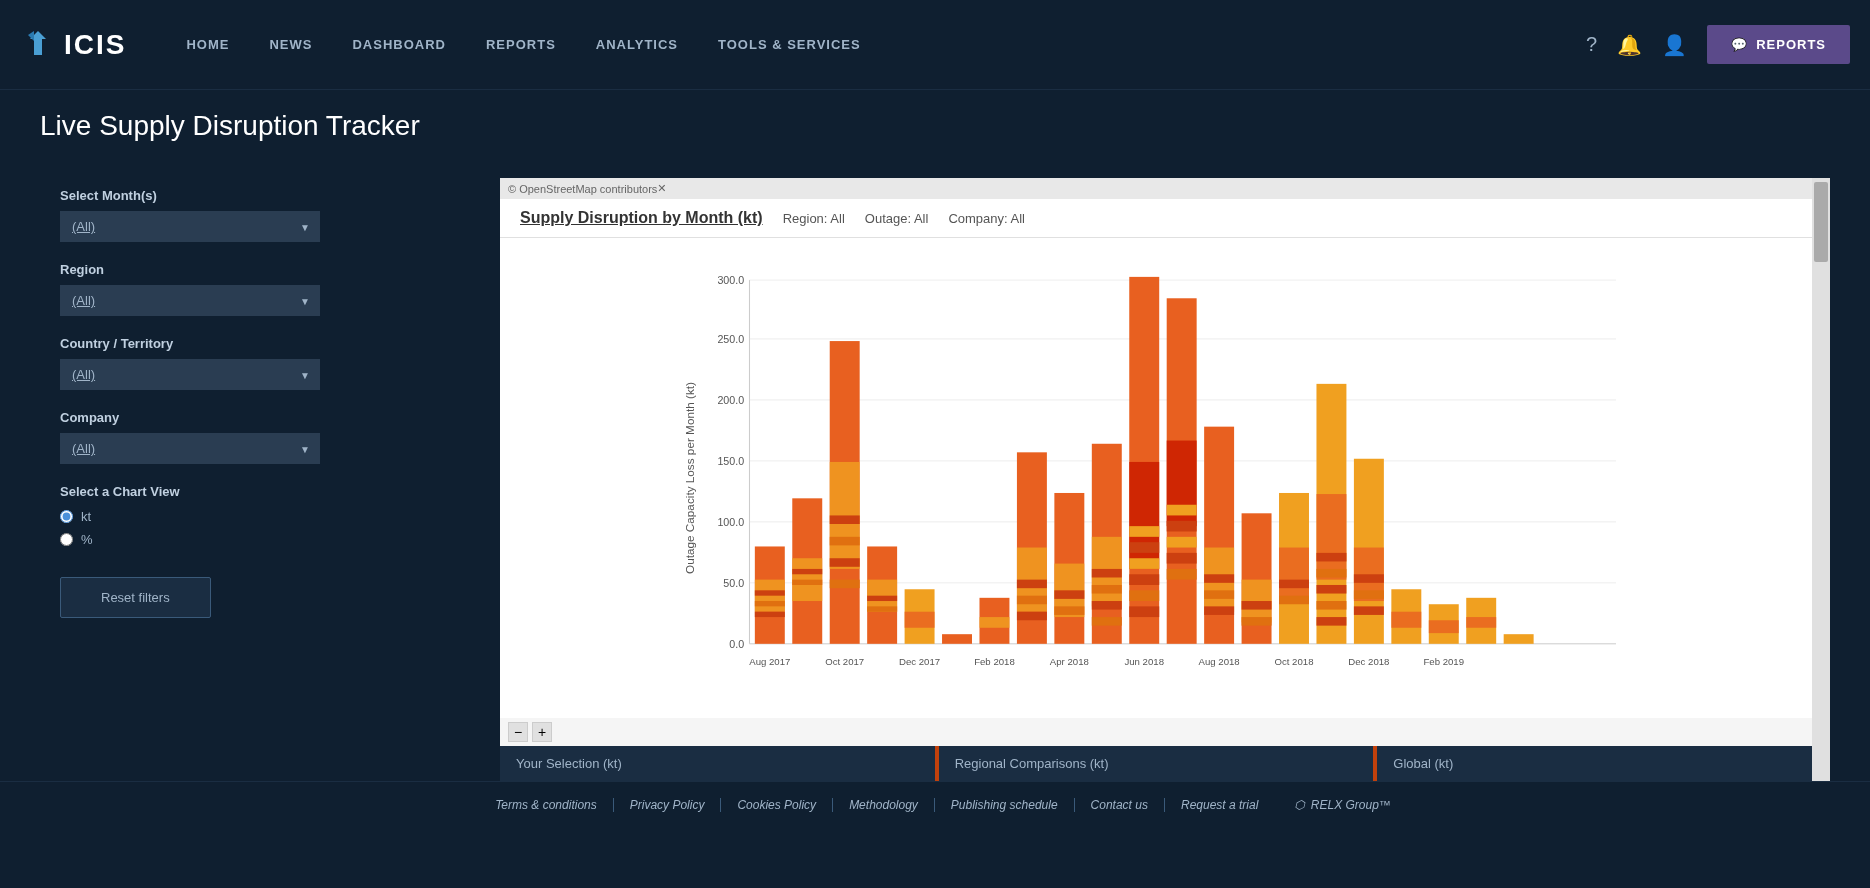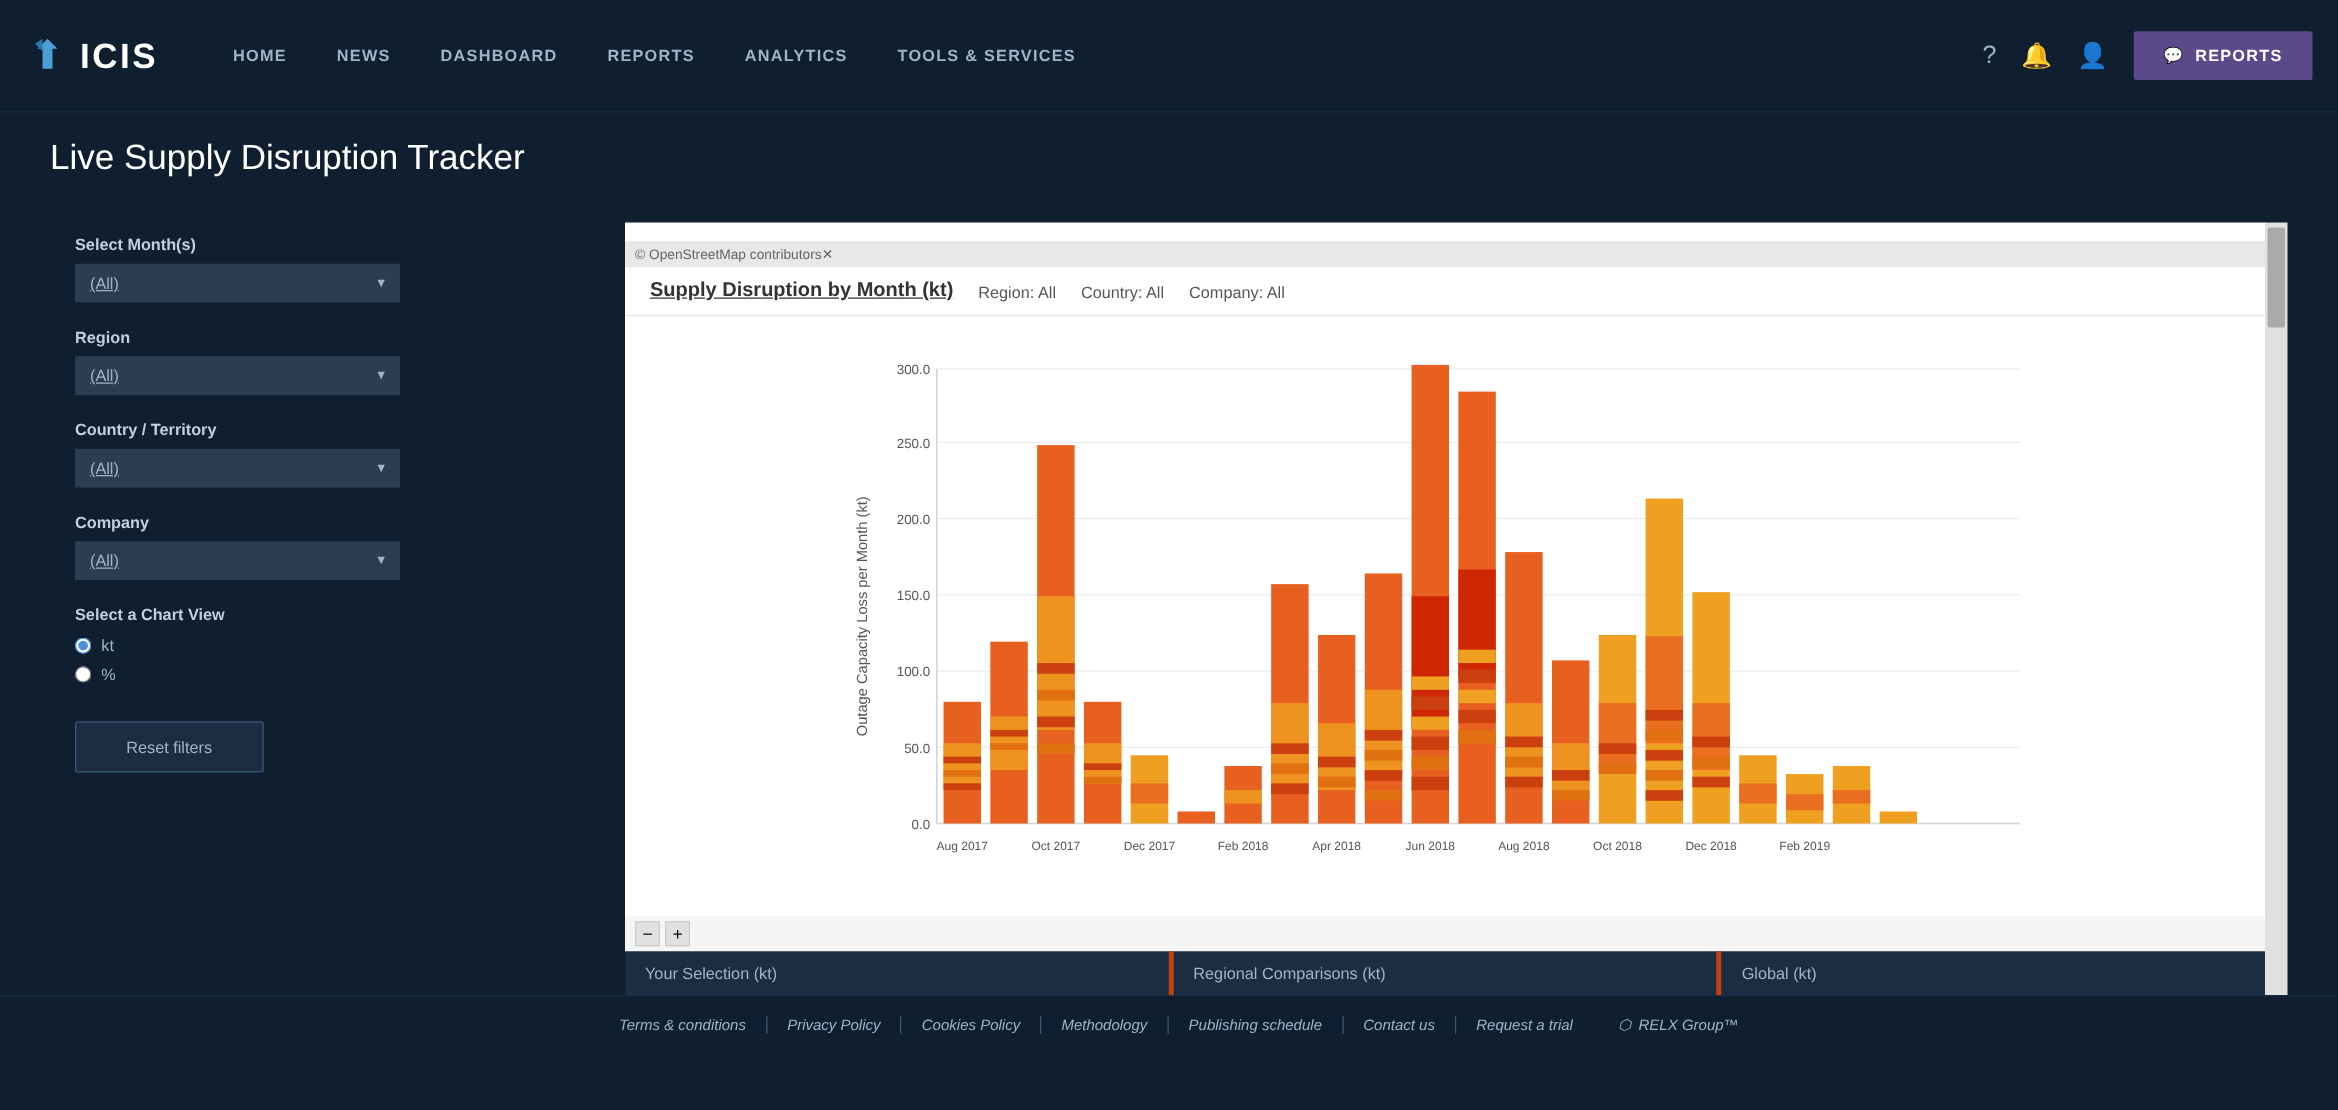--- a/index.html
+++ b/index.html
@@ -218,21 +218,20 @@
       background: #fff;
       position: relative;
     }
     .chart-header-bar {
       background: #e8e8e8;
       padding: 4px 8px;
       font-size: 11px;
       color: #666;
       display: flex;
       align-items: center;
-      margin-top: 15px;
     }
     .chart-title-bar {
       padding: 10px 20px;
       background: #fff;
       border-bottom: 1px solid #e0e0e0;
       display: flex;
       align-items: center;
       gap: 20px;
     }
     .chart-title-text {
@@ -433,21 +432,21 @@
       <div class="chart-area" style="flex:1;">
 
         <div class="chart-header-bar">
           <span>© OpenStreetMap contributors</span>
           <span style="cursor:pointer;">✕</span>
         </div>
 
         <div class="chart-title-bar">
           <span class="chart-title-text">Supply Disruption by Month (kt)</span>
           <span class="chart-filter-info">Region: All</span>
-          <span class="chart-filter-info">Country: All</span>
+          <span class="chart-filter-info">Outage: All</span>
           <span class="chart-filter-info">Company: All</span>
         </div>
 
         <div class="chart-container">
           <svg class="bar-chart" viewBox="0 0 900 430" preserveAspectRatio="xMidYMid meet">
 
             <text transform="rotate(-90)" x="-215" y="18" font-size="11" fill="#555" text-anchor="middle">Outage Capacity Loss per Month (kt)</text>
 
             <line x1="70" y1="30" x2="70" y2="370" stroke="#ccc" stroke-width="1"></line>
             <line x1="70" y1="370" x2="880" y2="370" stroke="#ccc" stroke-width="1"></line>

